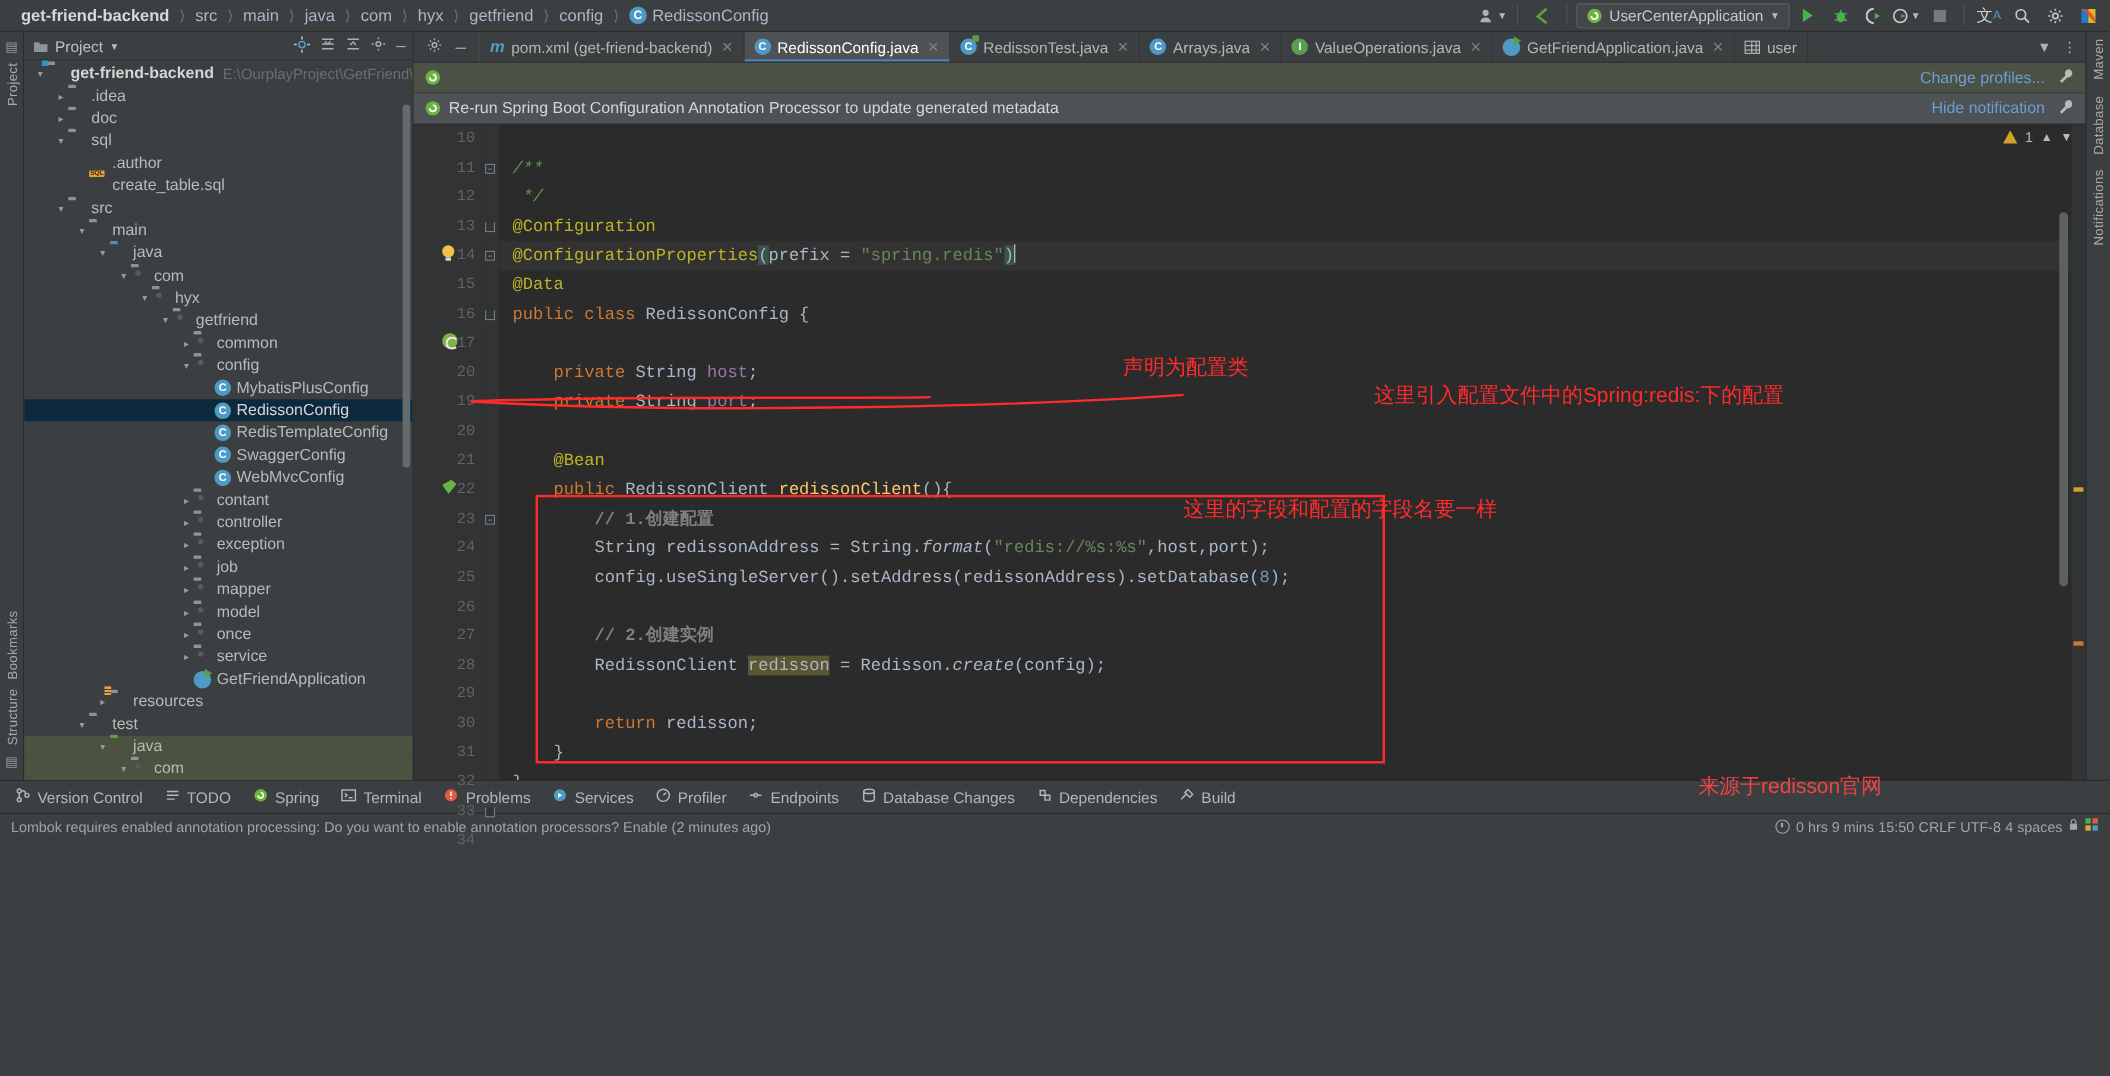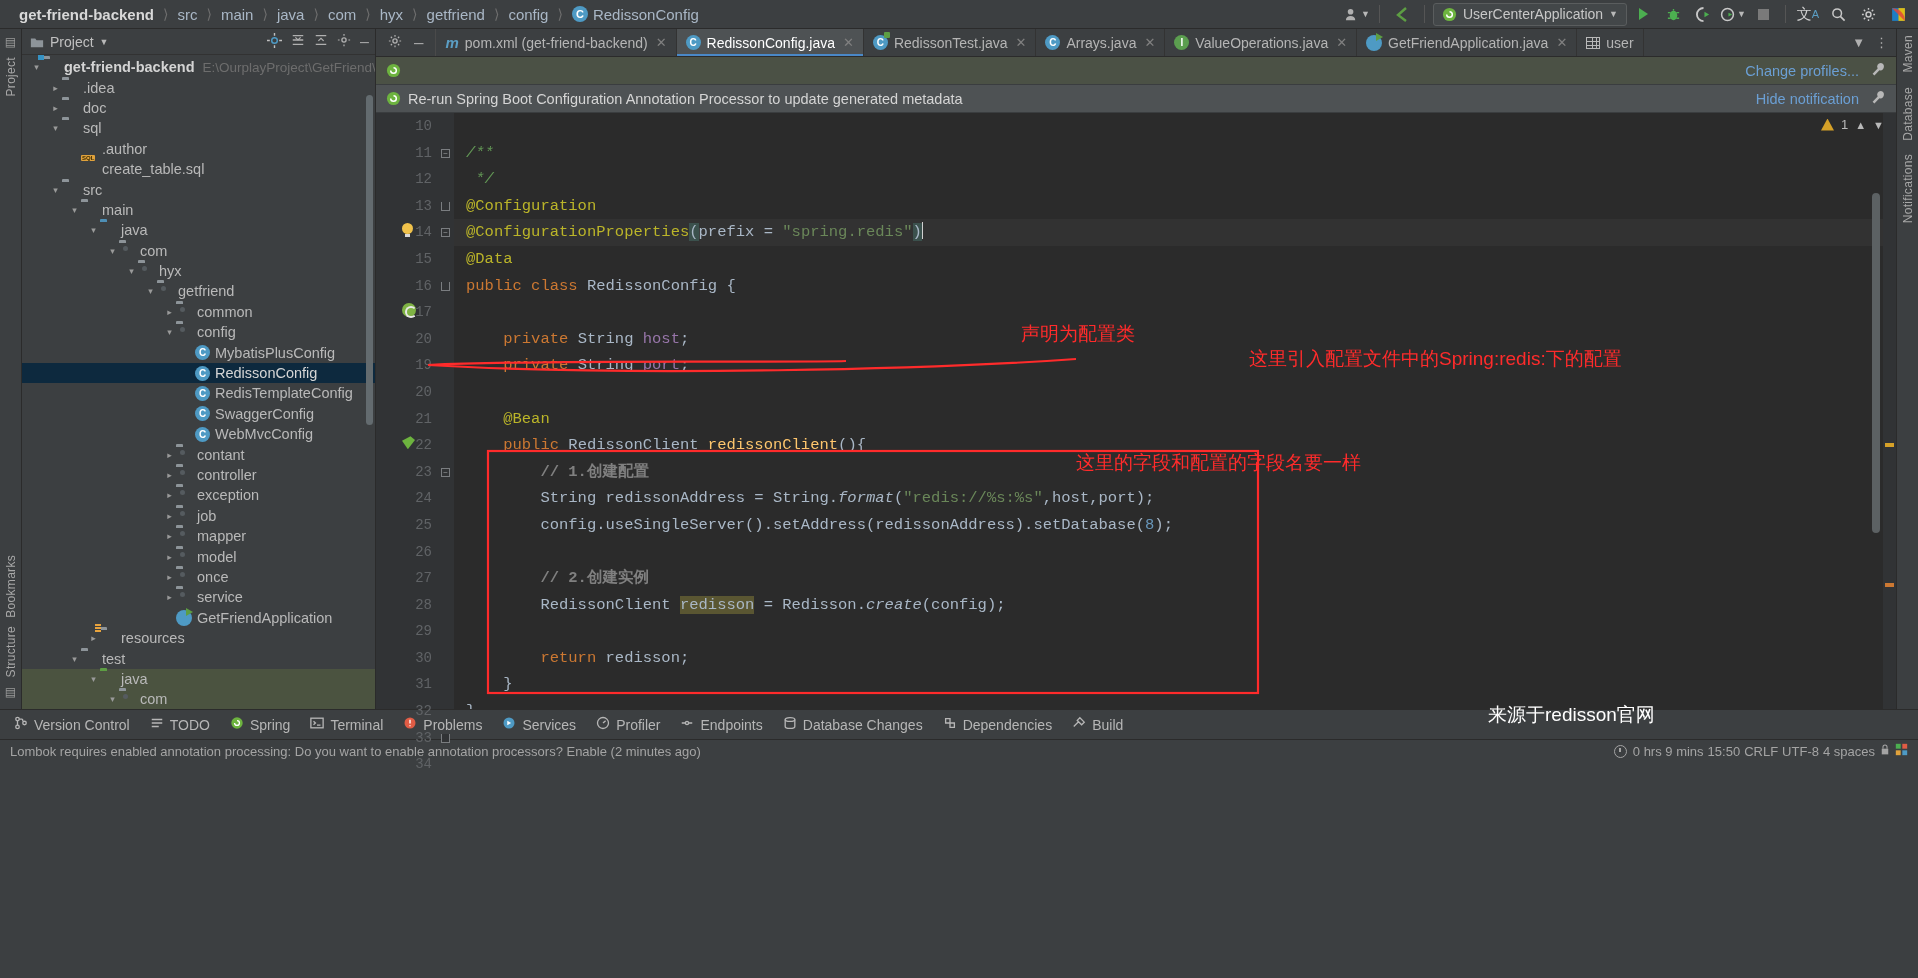--- a/index.html
+++ b/index.html
@@ -740,21 +740,21 @@
 
         <svg class="ov" style="left:0;top:0;width:100%;height:100%;">
           <path d="M52,252 C180,246 420,250 470,248" stroke="#ff2b2b" stroke-width="2.2" fill="none"></path>
           <path d="M52,252 C260,264 560,256 700,246" stroke="#ff2b2b" stroke-width="2.2" fill="none"></path>
           <rect x="112" y="338" width="770" height="242" stroke="#ff2b2b" stroke-width="2.2" fill="none"></rect>
         </svg>
         <div id="annots">
             <div class="redtxt" style="position: absolute; left: 645px; top: 208px; color: rgb(255, 43, 43);">声明为配置类</div>
             <div class="redtxt" style="position: absolute; left: 873px; top: 233px; color: rgb(255, 43, 43);">这里引入配置文件中的Spring:redis:下的配置</div>
             <div class="redtxt" style="position: absolute; left: 700px; top: 337px; color: rgb(255, 43, 43);">这里的字段和配置的字段名要一样</div>
-            <div class="redtxt" style="position: absolute; left: 1112px; top: 589px; color: #ffffff;">来源于redisson官网</div>
+            <div class="redtxt" style="position: absolute; left: 1168px; top: 589px; color: #ef4444;">来源于redisson官网</div>
           </div>
 
         <div class="warnbar"></div>
         <div class="inspect-top">
           <span class="warnico"></span>
           <span>1</span>
           <span style="font-size:11px;">▲</span>
           <span style="font-size:11px;">▼</span>
         </div>
         <div class="editscroll" style="right:16px;top:80px;height:340px;"></div>

